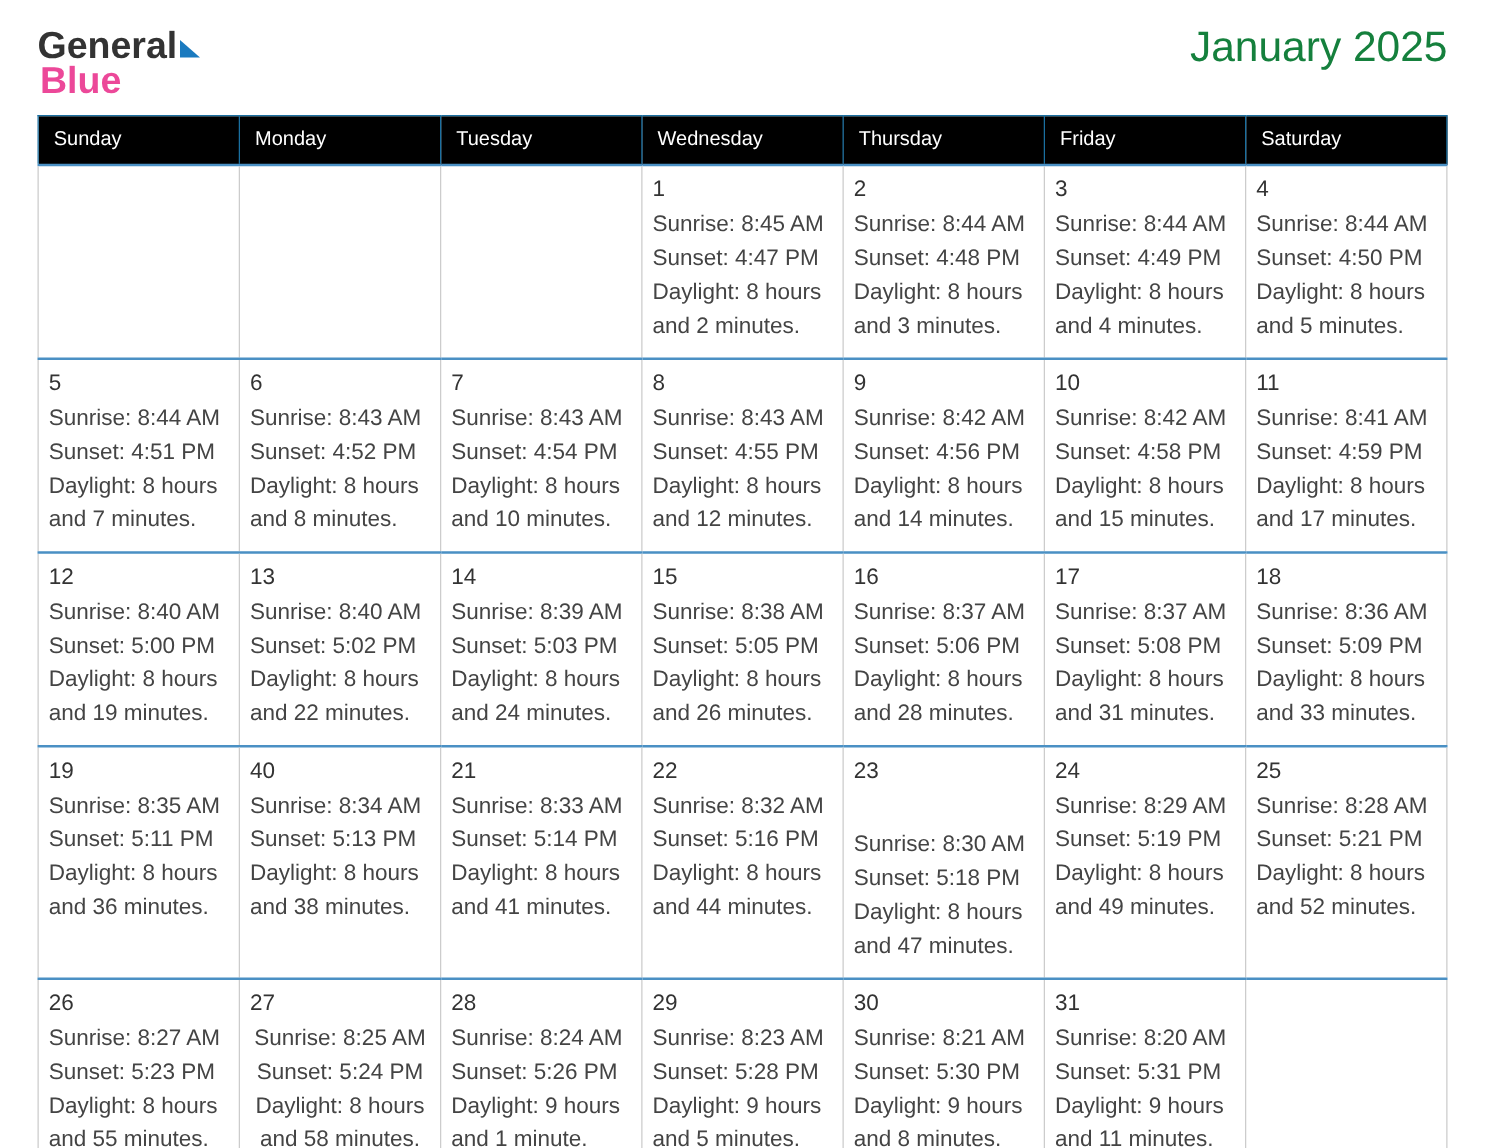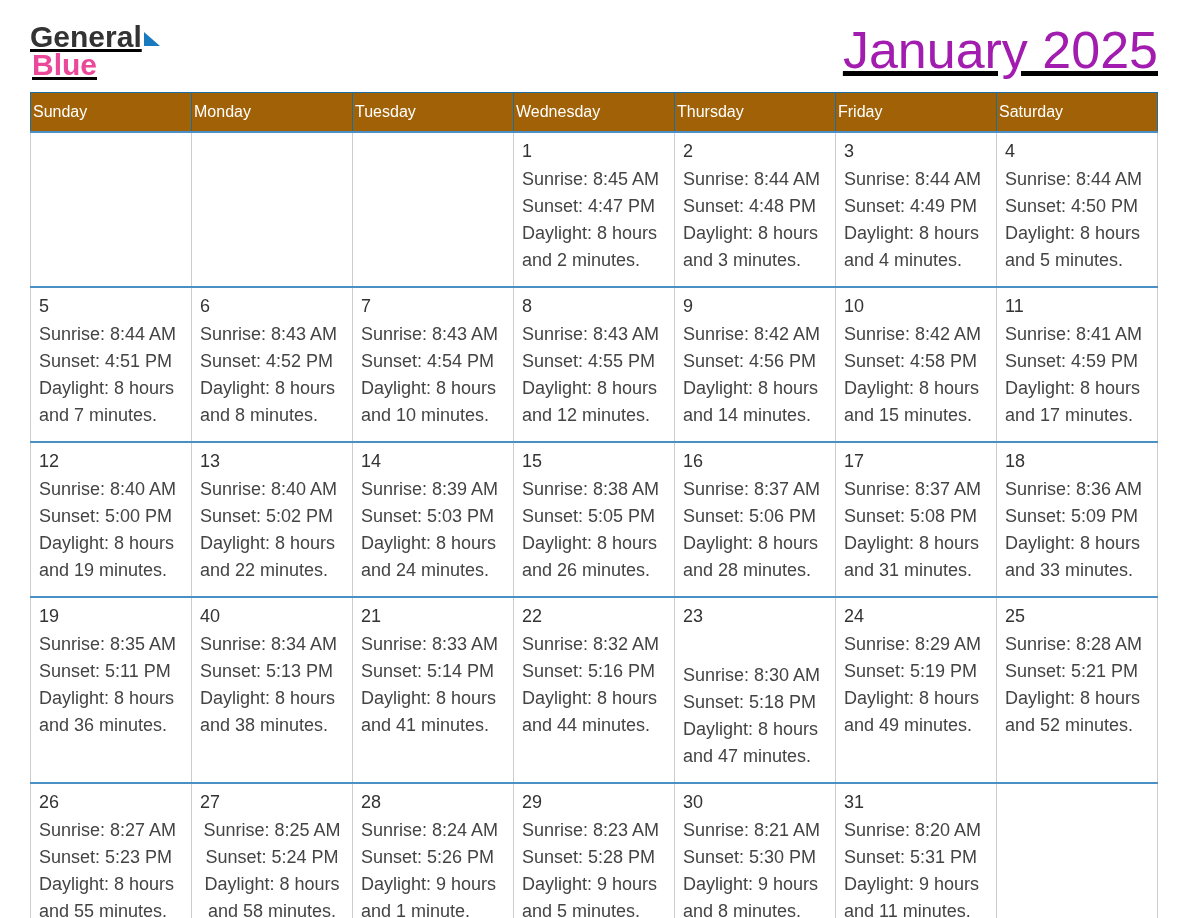--- a/index.html
+++ b/index.html
@@ -6,47 +6,46 @@
     body {
       font-family: Arial, sans-serif;
       background: #fff;
       width: 1188px;
       min-height: 918px;
       padding: 20px 30px;
     }
     .header {
       display: flex;
       justify-content: space-between;
-      align-items: center;
+      align-items: flex-start;
       margin-bottom: 10px;
-      text-decoration: underline;
     }
     .title-block {
       text-align: right;
     }
     .main-title {
-      font-size: 52px;
+      font-size: 34px;
       font-weight: normal;
-      color: #a21caf;
+      color: #15803d;
       line-height: 1.1;
     }
     .subtitle {
       font-size: 22px;
       color: #555;
       margin-top: 4px;
     }
     .calendar {
       width: 100%;
       border-collapse: collapse;
       margin-top: 10px;
     }
     .calendar th {
-      background-color: #a16207;
+      background-color: #000000;
       color: #fff;
-      padding: 10px 2px;
+      padding: 10px 12px;
       text-align: left;
       font-size: 16px;
       font-weight: normal;
       border: 1px solid #1a6fa0;
     }
     .calendar td {
       border: 1px solid #ccc;
       border-top: 2px solid #4a90c4;
       vertical-align: top;
       padding: 8px 8px 12px 8px;

